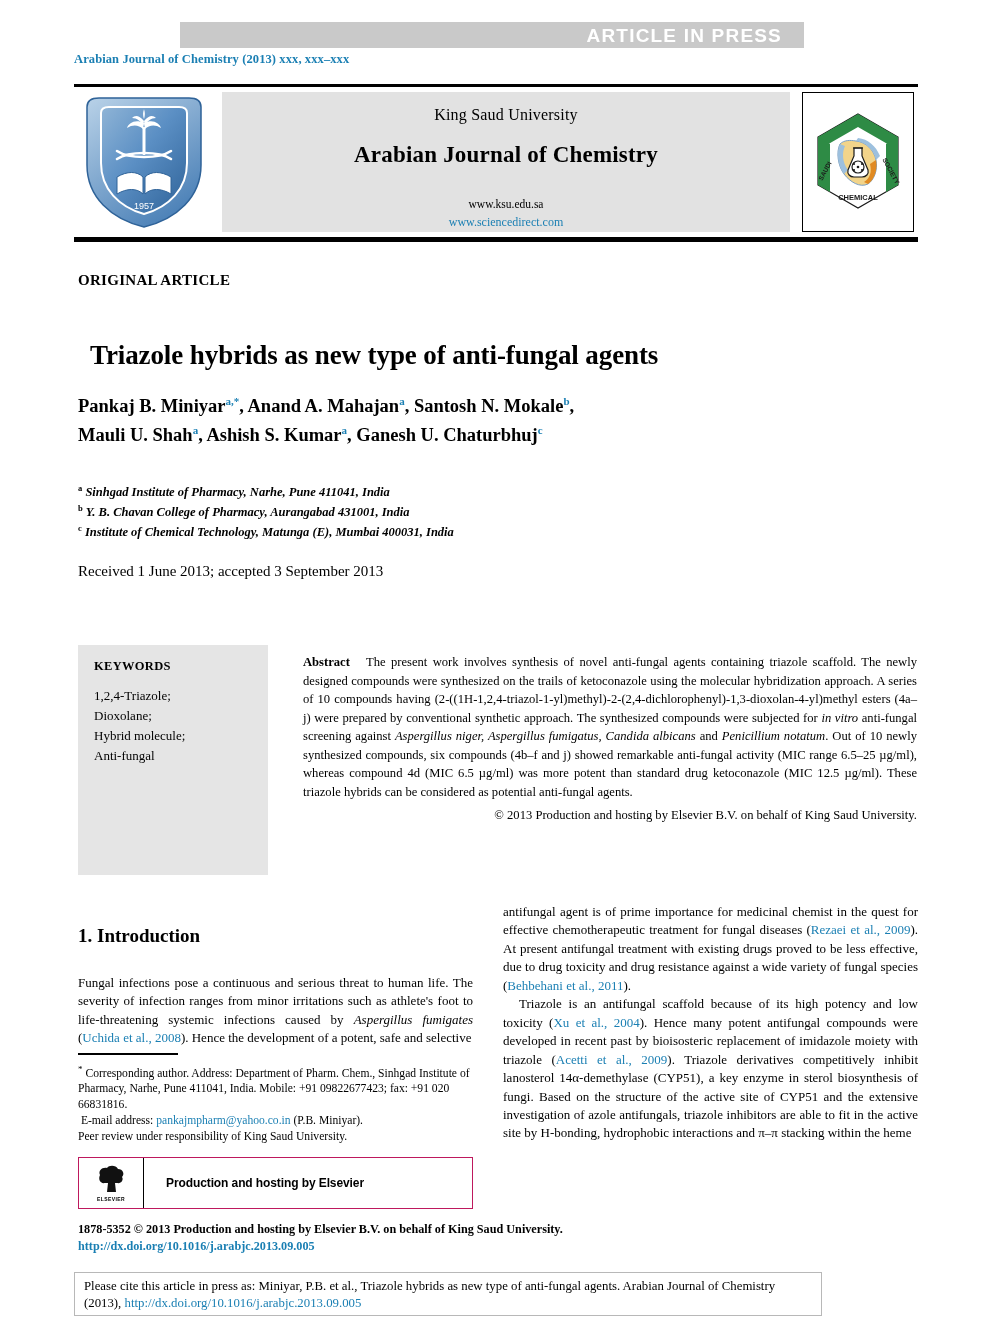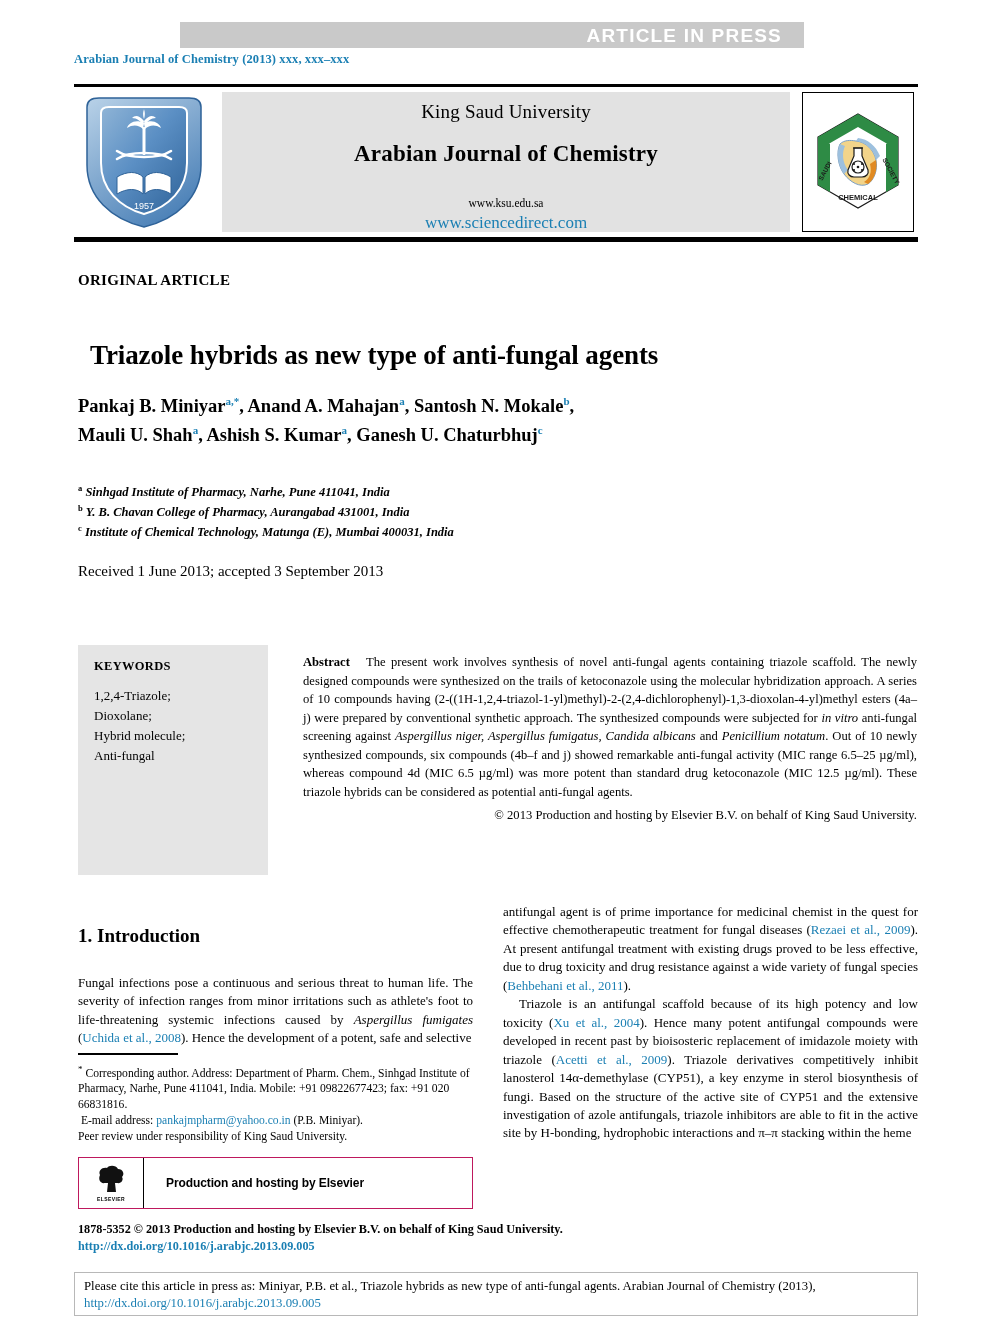--- a/index.html
+++ b/index.html
@@ -84,38 +84,38 @@
     flex: 1;
     background: #e2e2e2;
     display: flex;
     flex-direction: column;
     align-items: center;
     justify-content: center;
     margin: 0 8px;
   }
   .ksu-name {
     font-family: "Liberation Serif", serif;
-    font-size: 19px;
+    font-size: 16px;
     margin-top: 12px;
     letter-spacing: 0.2px;
   }
   .ajc-name {
     font-family: "Liberation Serif", serif;
     font-size: 23px;
     font-weight: bold;
     margin-top: 18px;
     letter-spacing: 0.2px;
   }
   .mast-urls {
     margin-top: 24px;
     text-align: center;
     line-height: 1.35;
   }
   .url-plain { font-size: 11.5px; color: #000; }
-  .url-link { font-size: 17px; color: #1a7fb3; display: block; }
+  .url-link { font-size: 12px; color: #1a7fb3; display: block; }
   .mast-logo-right {
     width: 120px;
     display: flex;
     align-items: center;
     justify-content: center;
   }
   .scs-box {
     border: 1.5px solid #000;
     width: 112px;
     height: 140px;
@@ -341,21 +341,21 @@
     font-weight: bold;
     font-size: 12.2px;
     color: #1a7fb3;
   }
 
   
   .cite-box {
     position: absolute;
     left: 74px;
     top: 1272px;
-    width: 844px;
+    width: 748px;
     height: 44px;
     border: 1px solid #b8b8b8;
     box-sizing: border-box;
     padding: 5px 9px;
     font-family: "Liberation Serif", serif;
     font-size: 12.8px;
     line-height: 1.32;
   }
   .cite-doi { color: #1a7fb3; }
 </style>

